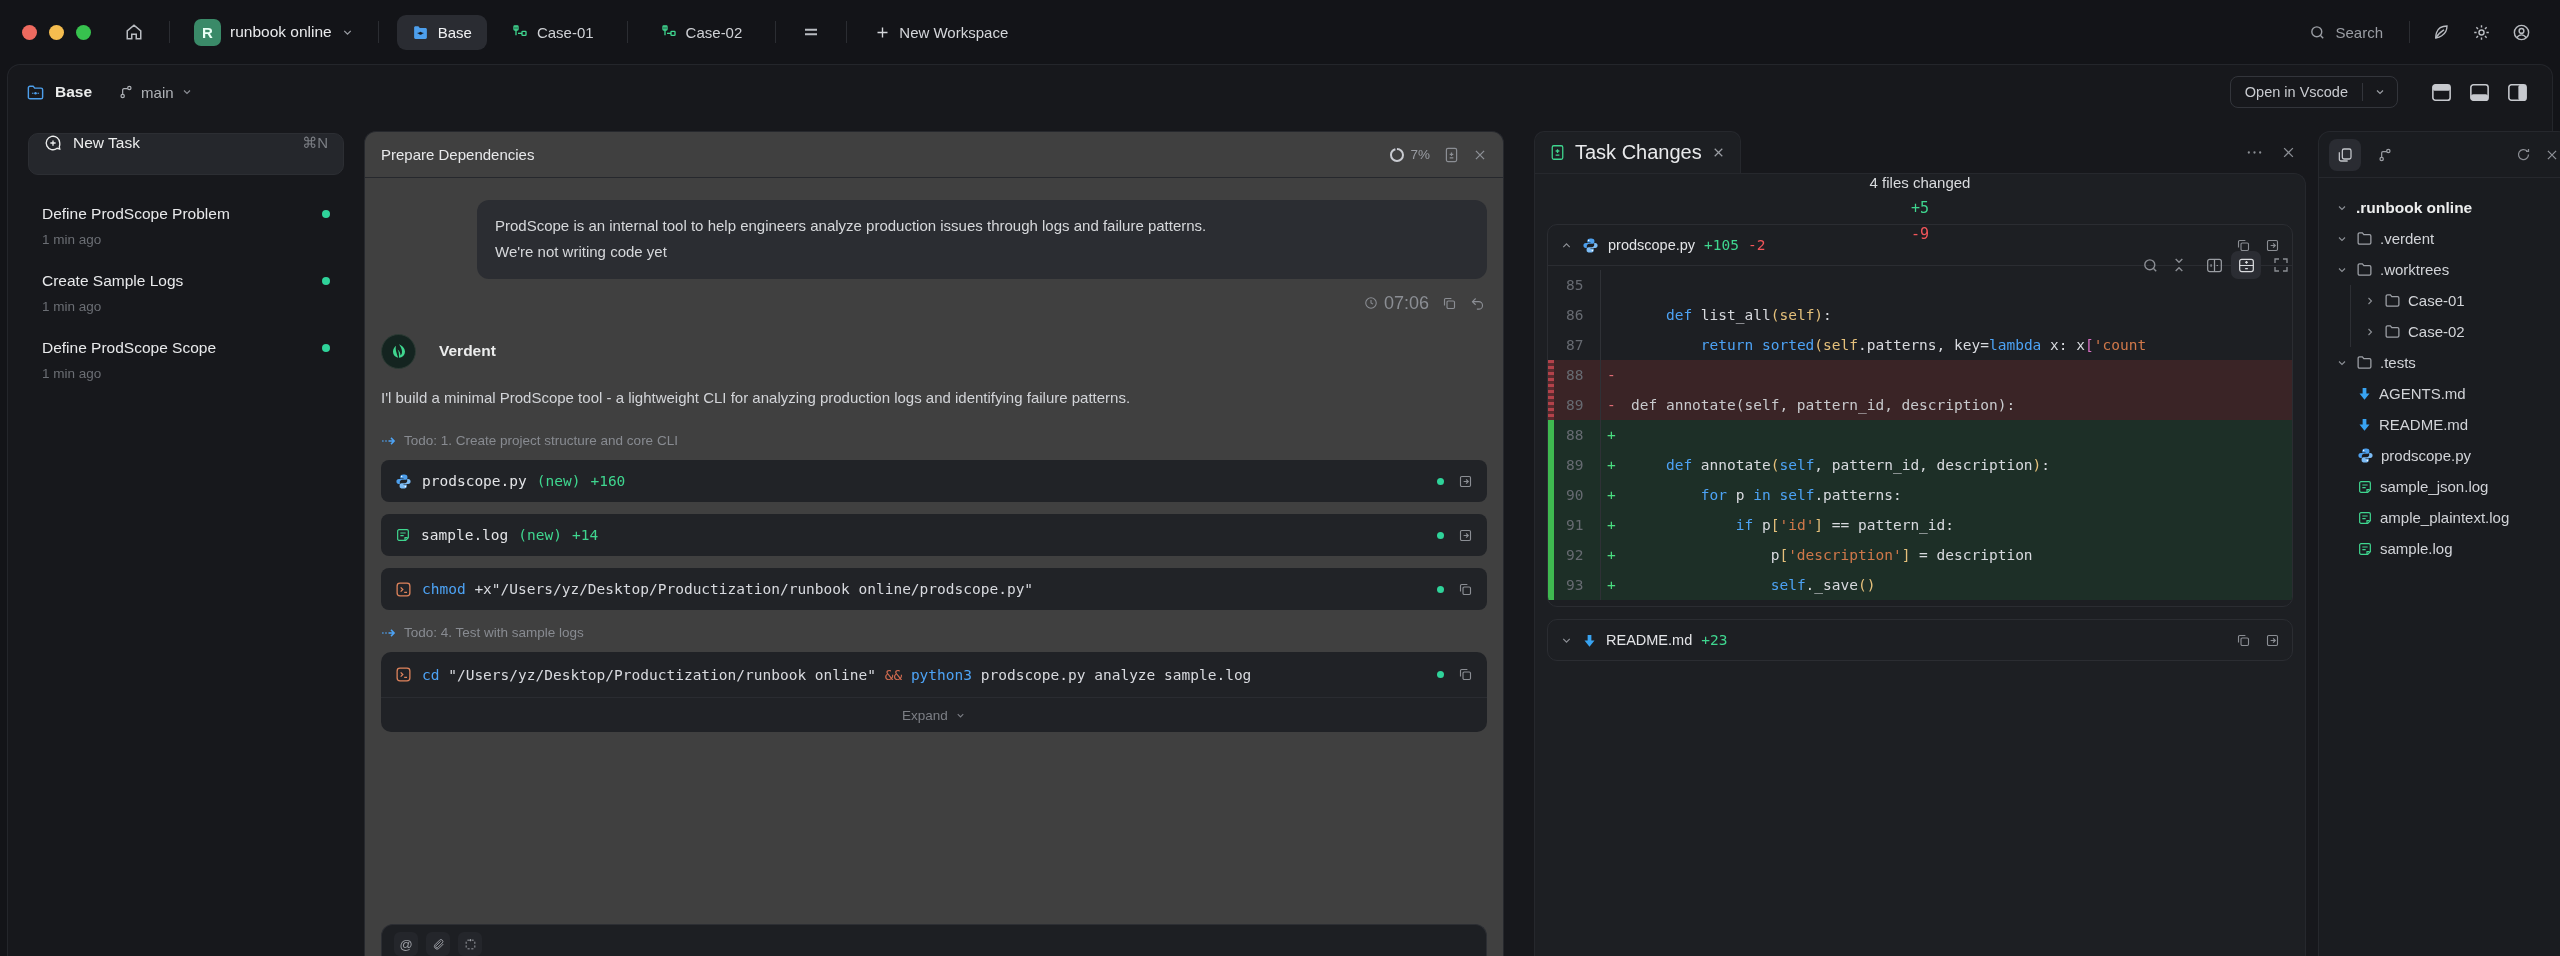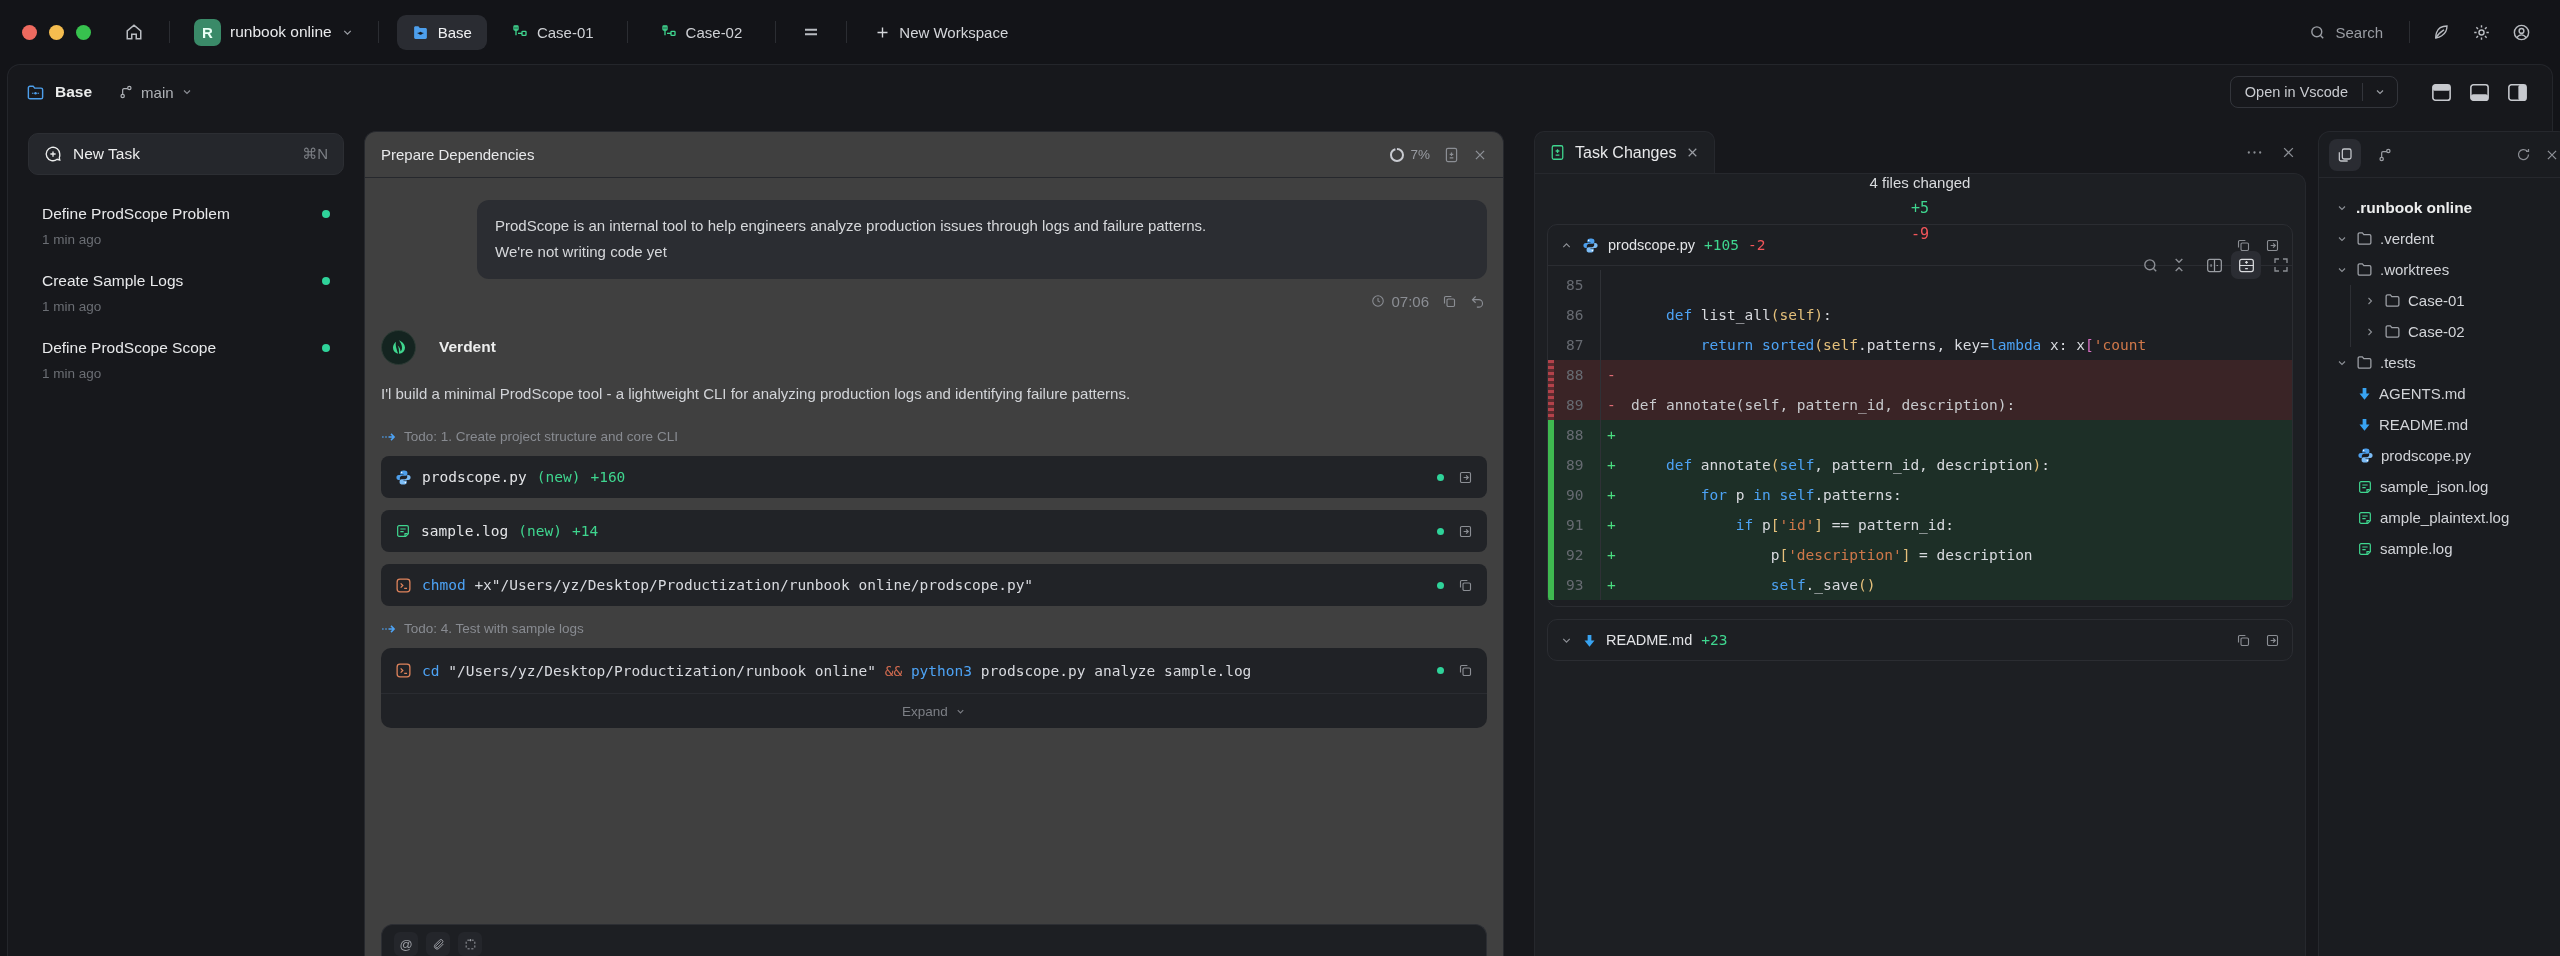--- a/index.html
+++ b/index.html
@@ -36,38 +36,38 @@
   .open-btn .lbl { padding:7px 14px; }
   .open-btn .sep { width:1px; height:18px; background:#33353b; }
   .open-btn .chv { padding:7px 11px; display:flex; }
   .panel-btn { width:34px; height:30px; display:flex; align-items:center; justify-content:center; color:#c7c9ce; }
   .toolbar-right { margin-left:auto; display:flex; align-items:center; gap:4px; }
 
   .main-row { flex:1; display:flex; min-height:0; padding:12px 8px 0 10px; gap:0; }
 
   
   .sidebar { width:336px; padding:2px 10px 0 10px; flex:none; }
-  .new-task { height:42px; background:#25272c; border:1px solid #2c2e33; border-radius:10px; display:flex; align-items:center; padding:0 15px; gap:11px; color:#eceded; font-size:15.5px; }
+  .new-task { height:42px; background:#25272c; border:1px solid #2c2e33; border-radius:10px; display:flex; padding:0 15px; gap:11px; color:#eceded; font-size:15.5px; }
   .new-task .short { margin-left:auto; color:#7b7e84; font-size:15px; }
   .task-list { margin-top:18px; }
   .task-item { padding:12px 14px 13px; border-radius:10px; }
   .task-title-row { display:flex; align-items:center; }
   .task-title { color:#e8e9eb; font-size:15.5px; }
   .task-dot { width:8px; height:8px; border-radius:50%; background:#2fd39a; margin-left:auto; }
   .task-time { color:#6b6e74; font-size:13.5px; margin-top:9px; }
 
   
   .chat-panel { width:1140px; flex:none; background:#404040; border:1px solid #26282d; border-bottom:none; border-radius:12px 12px 0 0; display:flex; flex-direction:column; margin-left:10px; position:relative; overflow:hidden; }
   .chat-header { height:46px; border-bottom:1px solid #26282d; display:flex; align-items:center; padding:0 16px; flex:none; }
   .chat-title { font-size:15px; color:#e8e9eb; }
   .chat-h-right { margin-left:auto; display:flex; align-items:center; gap:14px; color:#9a9da3; }
   .prog { display:flex; align-items:center; gap:5px; font-size:13.5px; color:#9a9da3; }
   .chat-body { flex:1; padding:22px 16px 0 16px; position:relative; overflow:hidden; }
   .bubble { margin-left:96px; background:#2b2d32; border-radius:12px; padding:13px 18px; color:#d6d8db; font-size:15px; line-height:1.75; white-space:pre-line; }
-  .meta-row { display:flex; align-items:center; justify-content:flex-end; gap:13px; color:#8b8e94; font-size:15px; margin:14px 2px 20px; }
+  .meta-row { display:flex; align-items:center; justify-content:flex-end; gap:13px; color:#8b8e94; font-size:18px; margin:14px 2px 20px; }
   .meta-item { display:flex; align-items:center; gap:6px; }
   .agent-row { display:flex; align-items:center; gap:23px; margin:6px 0 18px; }
   .avatar { width:35px; height:35px; border-radius:50%; background:#142420; border:1px solid #2d3b35; display:flex; align-items:center; justify-content:center; }
   .agent-name { font-weight:bold; font-size:15.5px; color:#eceded; }
   .agent-msg { color:#d2d4d8; font-size:15px; margin:0 0 24px; line-height:1.5; }
   .todo-line { display:flex; align-items:center; gap:8px; color:#888b91; font-size:13.5px; margin:0 0 12px; }
   .file-card { height:42px; background:#212327; border-radius:8px; display:flex; align-items:center; padding:0 14px; gap:10px; margin-bottom:12px; font-size:14.5px; }
   .file-name { color:#e3e4e7; }
   .tag-new { color:#3fd68f; } .added { color:#3fd68f; }
   .card-right { margin-left:auto; display:flex; align-items:center; gap:14px; }
@@ -80,21 +80,21 @@
   .eqbars { width:40px; height:13px; background:repeating-linear-gradient(to bottom,#c9cbd0 0 2px,transparent 2px 5.5px); }
   .eqbars.small{ width:38px; }
   .run-label { color:#c9cbd0; font-size:14.5px; margin:0 22px; }
   .run-foot { height:34px; display:flex; align-items:center; justify-content:center; gap:7px; color:#7c7f85; font-size:13.5px; }
   .composer { position:absolute; left:16px; right:16px; bottom:0; height:32px; background:#1d1f23; border:1px solid #2c2e33; border-bottom:none; border-radius:12px 12px 0 0; padding:7px 12px; display:flex; gap:8px; }
   .comp-btn { width:24px; height:24px; border-radius:6px; display:flex; align-items:center; justify-content:center; color:#9a9da3; font-size:13px; background:#24262b; }
 
   
   .changes-panel { width:772px; flex:none; margin-left:30px; display:flex; flex-direction:column; min-height:0; }
   .tab-row { height:42px; display:flex; align-items:center; flex:none; }
-  .task-tab { height:42px; background:#1d1f23; border:1px solid #26282d; border-bottom:none; border-radius:10px 10px 0 0; display:flex; align-items:center; gap:10px; padding:0 15px; font-size:16px; color:#e8e9eb; }
+  .task-tab { height:42px; background:#1d1f23; border:1px solid #26282d; border-bottom:none; border-radius:10px 10px 0 0; display:flex; align-items:center; gap:10px; padding:0 15px; font-size:20px; color:#e8e9eb; }
   .tabrow-right { margin-left:auto; display:flex; align-items:center; gap:18px; color:#9a9da3; padding-right:10px; }
   .changes-card { flex:1; background:#1d1f23; border:1px solid #26282d; border-bottom:none; border-radius:0 12px 0 0; padding:0 12px; min-height:0; }
   .diff-toolbar { height:50px; display:flex; align-items:center; gap:8px; font-size:15px; padding:0 4px;flex-direction:column; }
   .diff-sum { color:#d9dbde; } .plus{ color:#3fd68f; } .minus{ color:#f2555a; }
   .diff-tools { margin-left:auto; display:flex; align-items:center; gap:12px; color:#9a9da3; }
   .tool-pill { display:flex; align-items:center; gap:2px; }
   .tool-ic { width:30px; height:28px; display:flex; align-items:center; justify-content:center; border-radius:7px; }
   .tool-ic.active { background:#2b2d33; color:#d9dbde; }
   .diff-file { border:1px solid #2b2d32; border-radius:10px; overflow:hidden; margin-bottom:12px; background:#1d1f23; }
   .diff-file-head { height:40px; display:flex; align-items:center; gap:9px; padding:0 12px; font-size:14.5px; }

